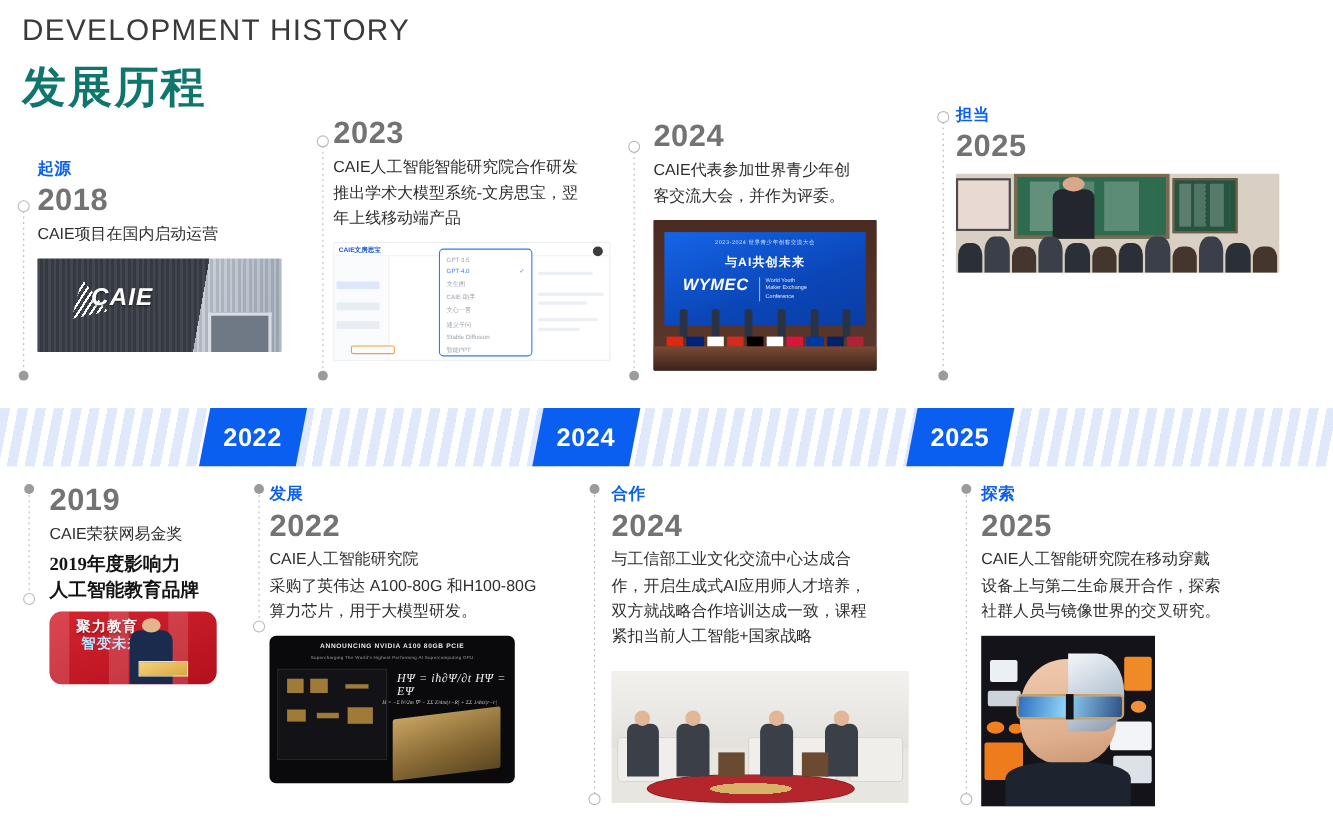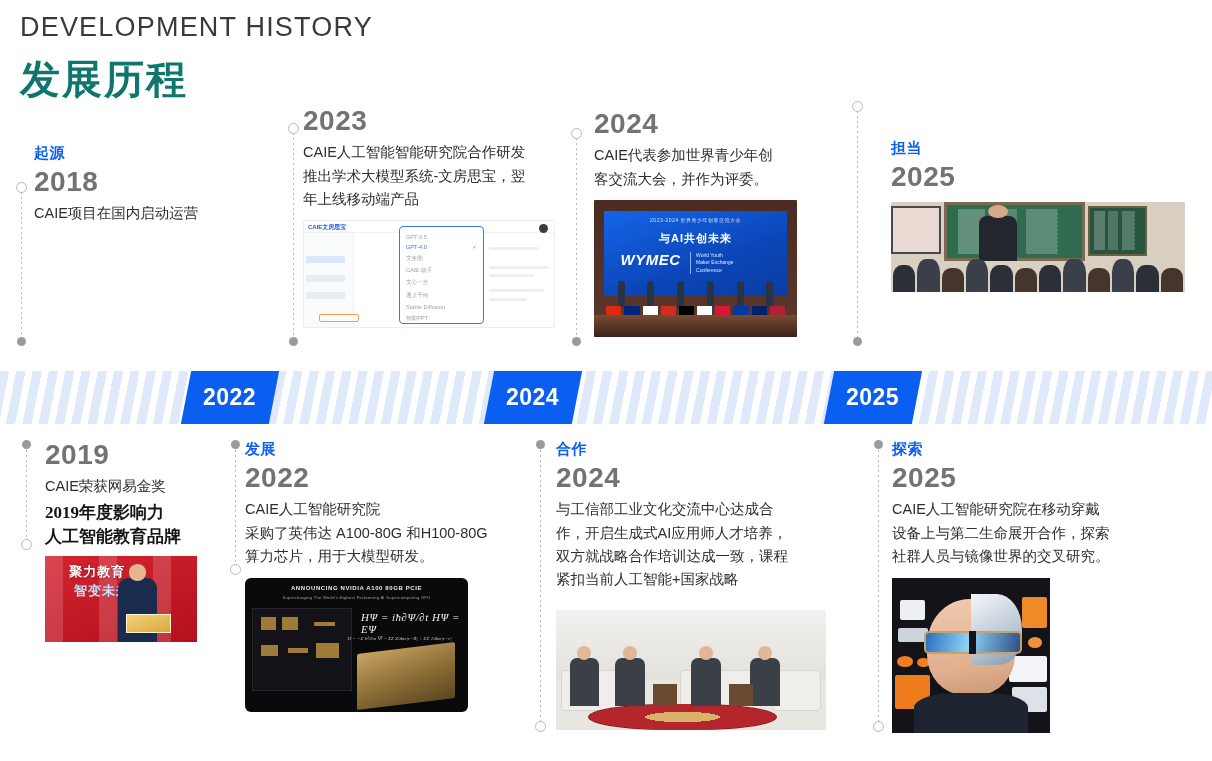--- a/index.html
+++ b/index.html
@@ -368,20 +368,26 @@
 
   <div class="rail" style="left:16px; top:182px; height:164px;">
     <div class="line"></div>
     <div class="dot-hollow" style="top:0;"></div>
     <div class="dot-solid" style="bottom:0;"></div>
   </div>
   <div class="card top-row" style="left:34px; top:144px; width:225px;">
     <div class="tag">起源</div>
     <div class="year">2018</div>
     <div class="desc">CAIE项目在国内启动运营</div>
+    <div class="thumb t-caie" style="width:222px; height:85px;">
+      <div class="ridges"></div>
+      <div class="mark"></div>
+      <div class="logo" style="left:22%;">CAIE</div>
+      <div class="win"></div>
+    </div>
   </div>
 
   <div class="rail" style="left:288px; top:123px; height:223px;">
     <div class="line"></div>
     <div class="dot-hollow" style="top:0;"></div>
     <div class="dot-solid" style="bottom:0;"></div>
   </div>
   <div class="card top-row" style="left:303px; top:104px; width:260px;">
     <div class="year">2023</div>
     <div class="desc">CAIE人工智能智能研究院合作研发
@@ -459,21 +465,21 @@
       </div>
       <div class="stage"></div>
     </div>
   </div>
 
   <div class="rail" style="left:852px; top:101px; height:245px;">
     <div class="line"></div>
     <div class="dot-hollow" style="top:0;"></div>
     <div class="dot-solid" style="bottom:0;"></div>
   </div>
-  <div class="card top-row" style="left:891px; top:95px; width:300px;margin-top:44px;">
+  <div class="card top-row" style="left:869px; top:95px; width:300px;">
     <div class="tag">担当</div>
     <div class="year">2025</div>
     <div class="thumb t-class" style="width:294px; height:90px;">
       <div class="screen"></div>
       <div class="board">
           <div class="scrawl"></div>
         </div>
       <div class="board2">
           <div class="scrawl"></div>
         </div>
@@ -510,21 +516,21 @@
   <div class="rail" style="left:21px; top:440px; height:110px;">
     <div class="line"></div>
     <div class="dot-solid" style="top:0;"></div>
     <div class="dot-hollow" style="bottom:0;"></div>
   </div>
   <div class="card" style="left:45px; top:438px; width:190px;">
     <div class="year">2019</div>
     <div class="desc">CAIE荣获网易金奖</div>
     <div class="desc-strong">2019年度影响力
 人工智能教育品牌</div>
-    <div class="thumb t-award" style="width:152px; height:86px; margin-top:6px;">
+    <div class="thumb t-award" style="width:152px; height:66px; margin-top:6px;border-radius:11px;">
       <div class="logos"></div>
       <div class="ttl">聚力教育</div>
       <div class="ttl2">智变未来</div>
       <div class="man"></div>
       <div class="plaque"></div>
     </div>
   </div>
 
   <div class="rail" style="left:230px; top:440px; height:135px;">
     <div class="line"></div>

